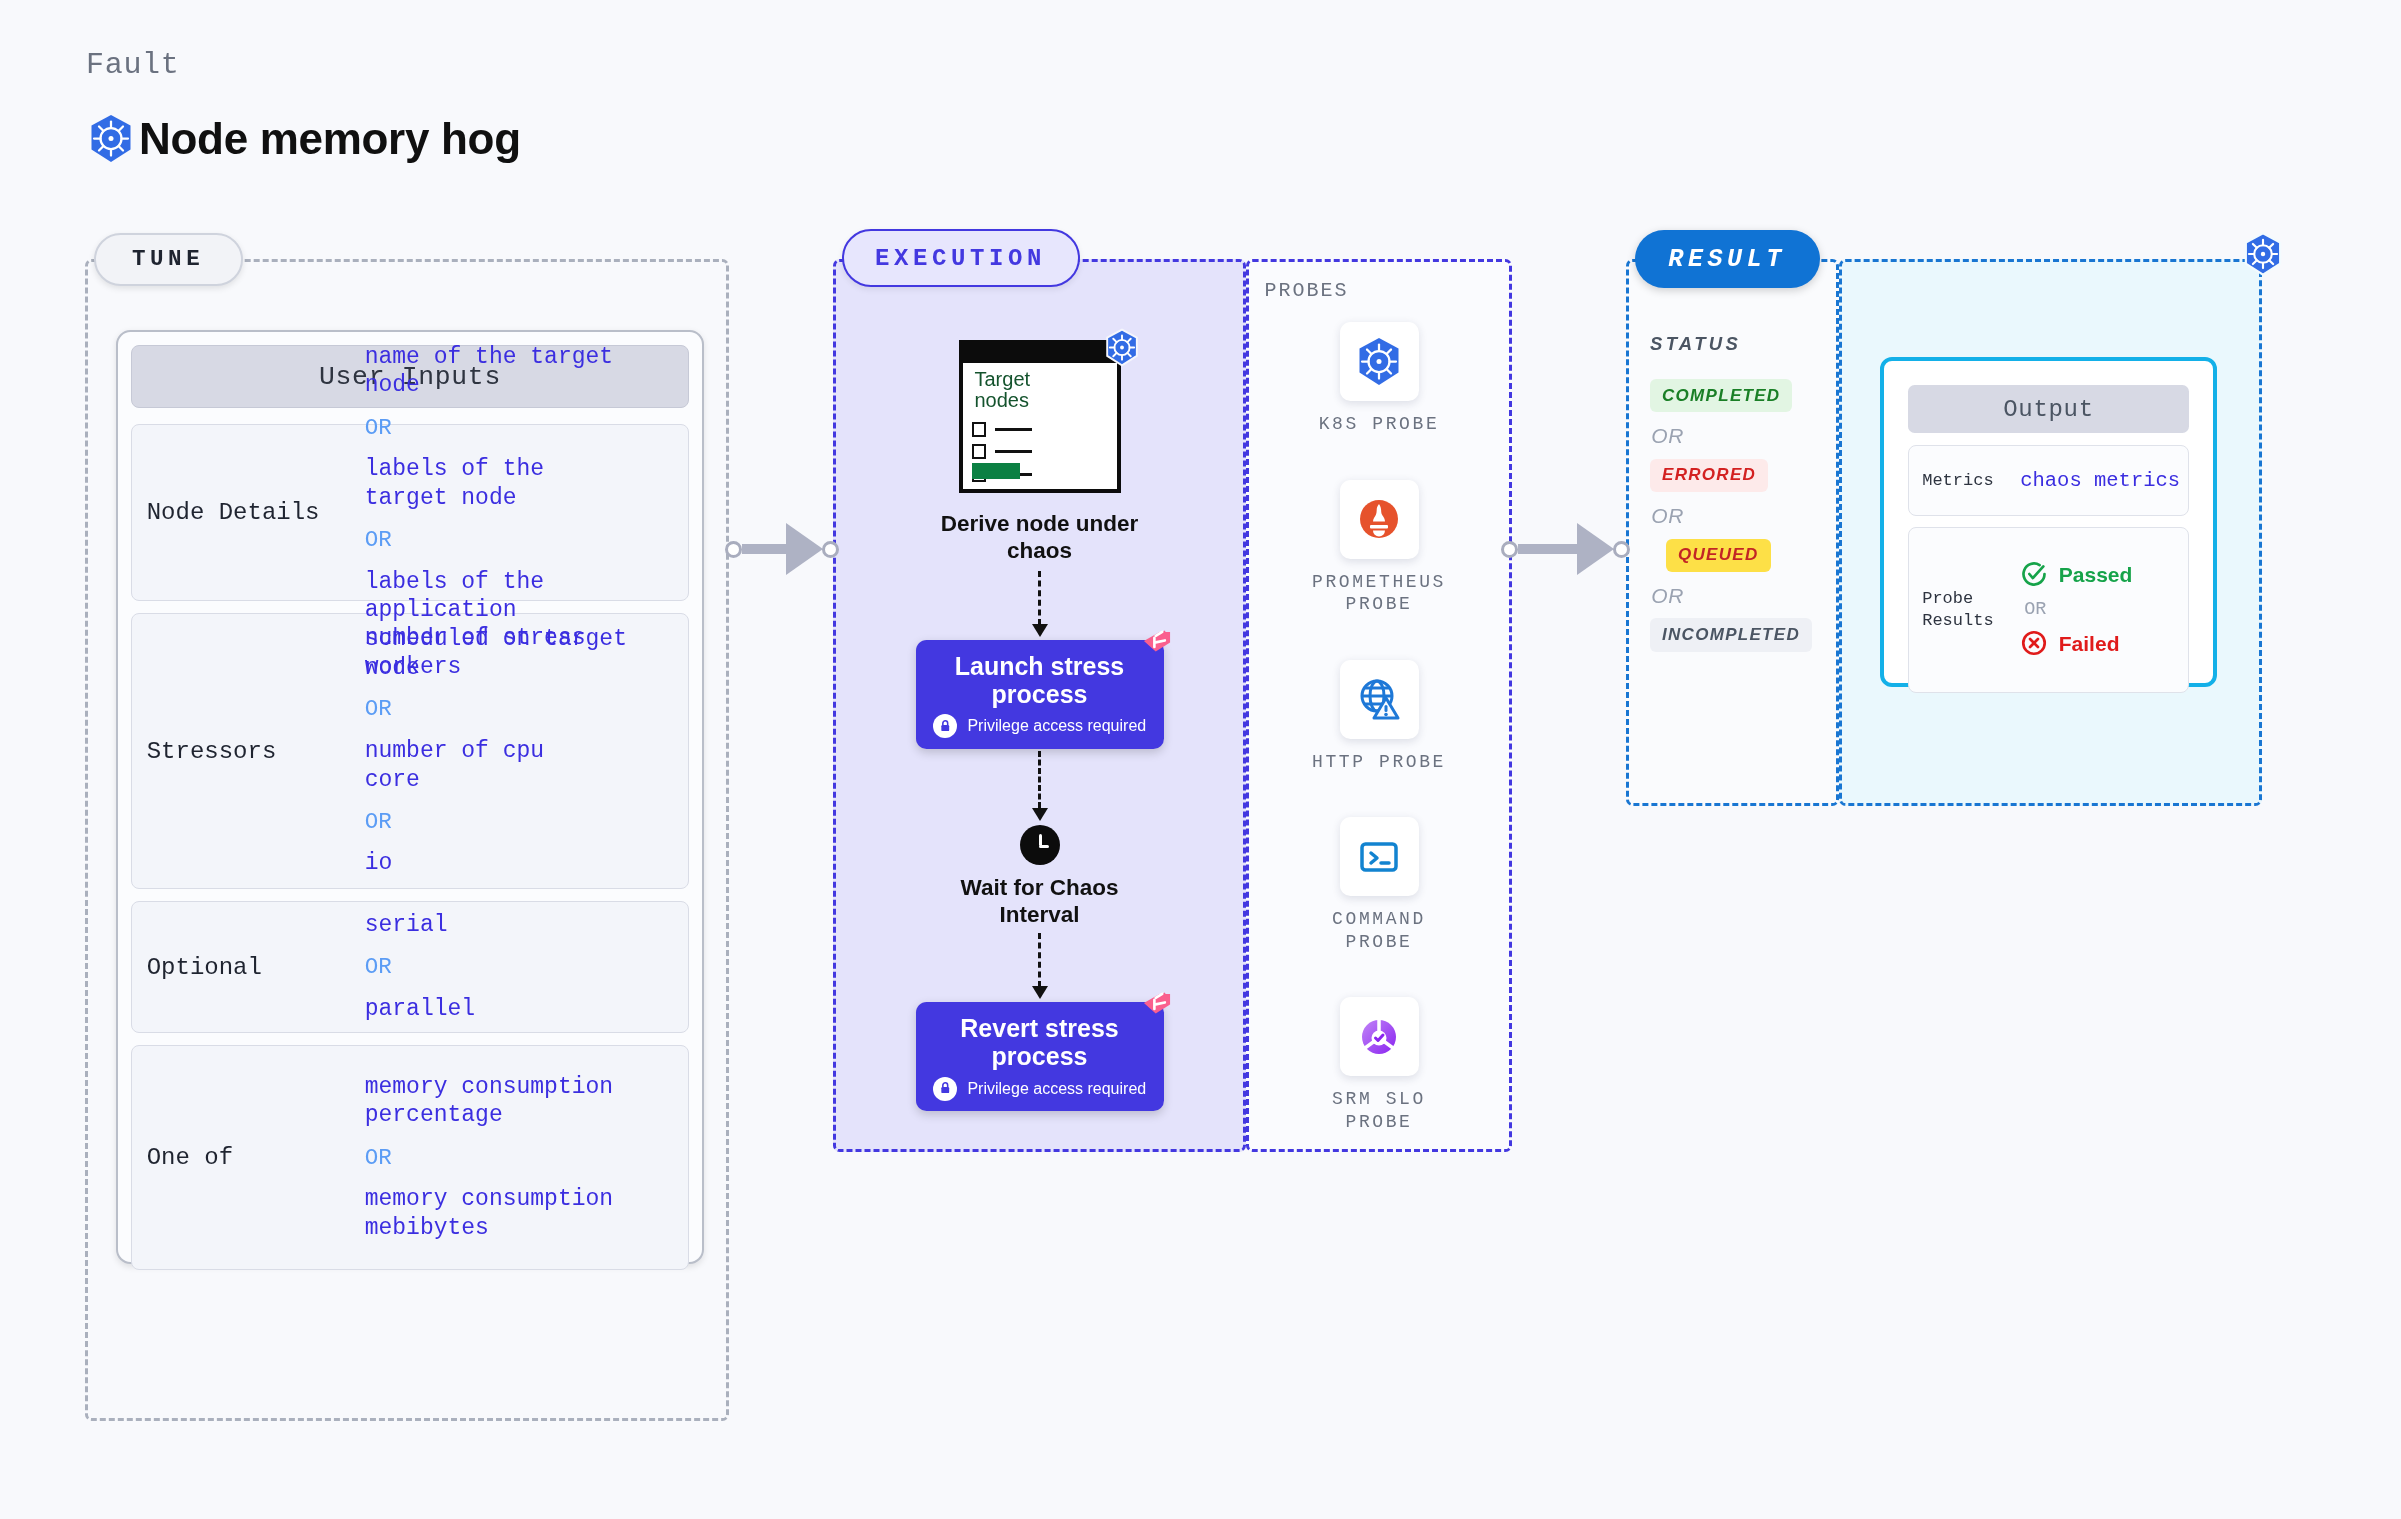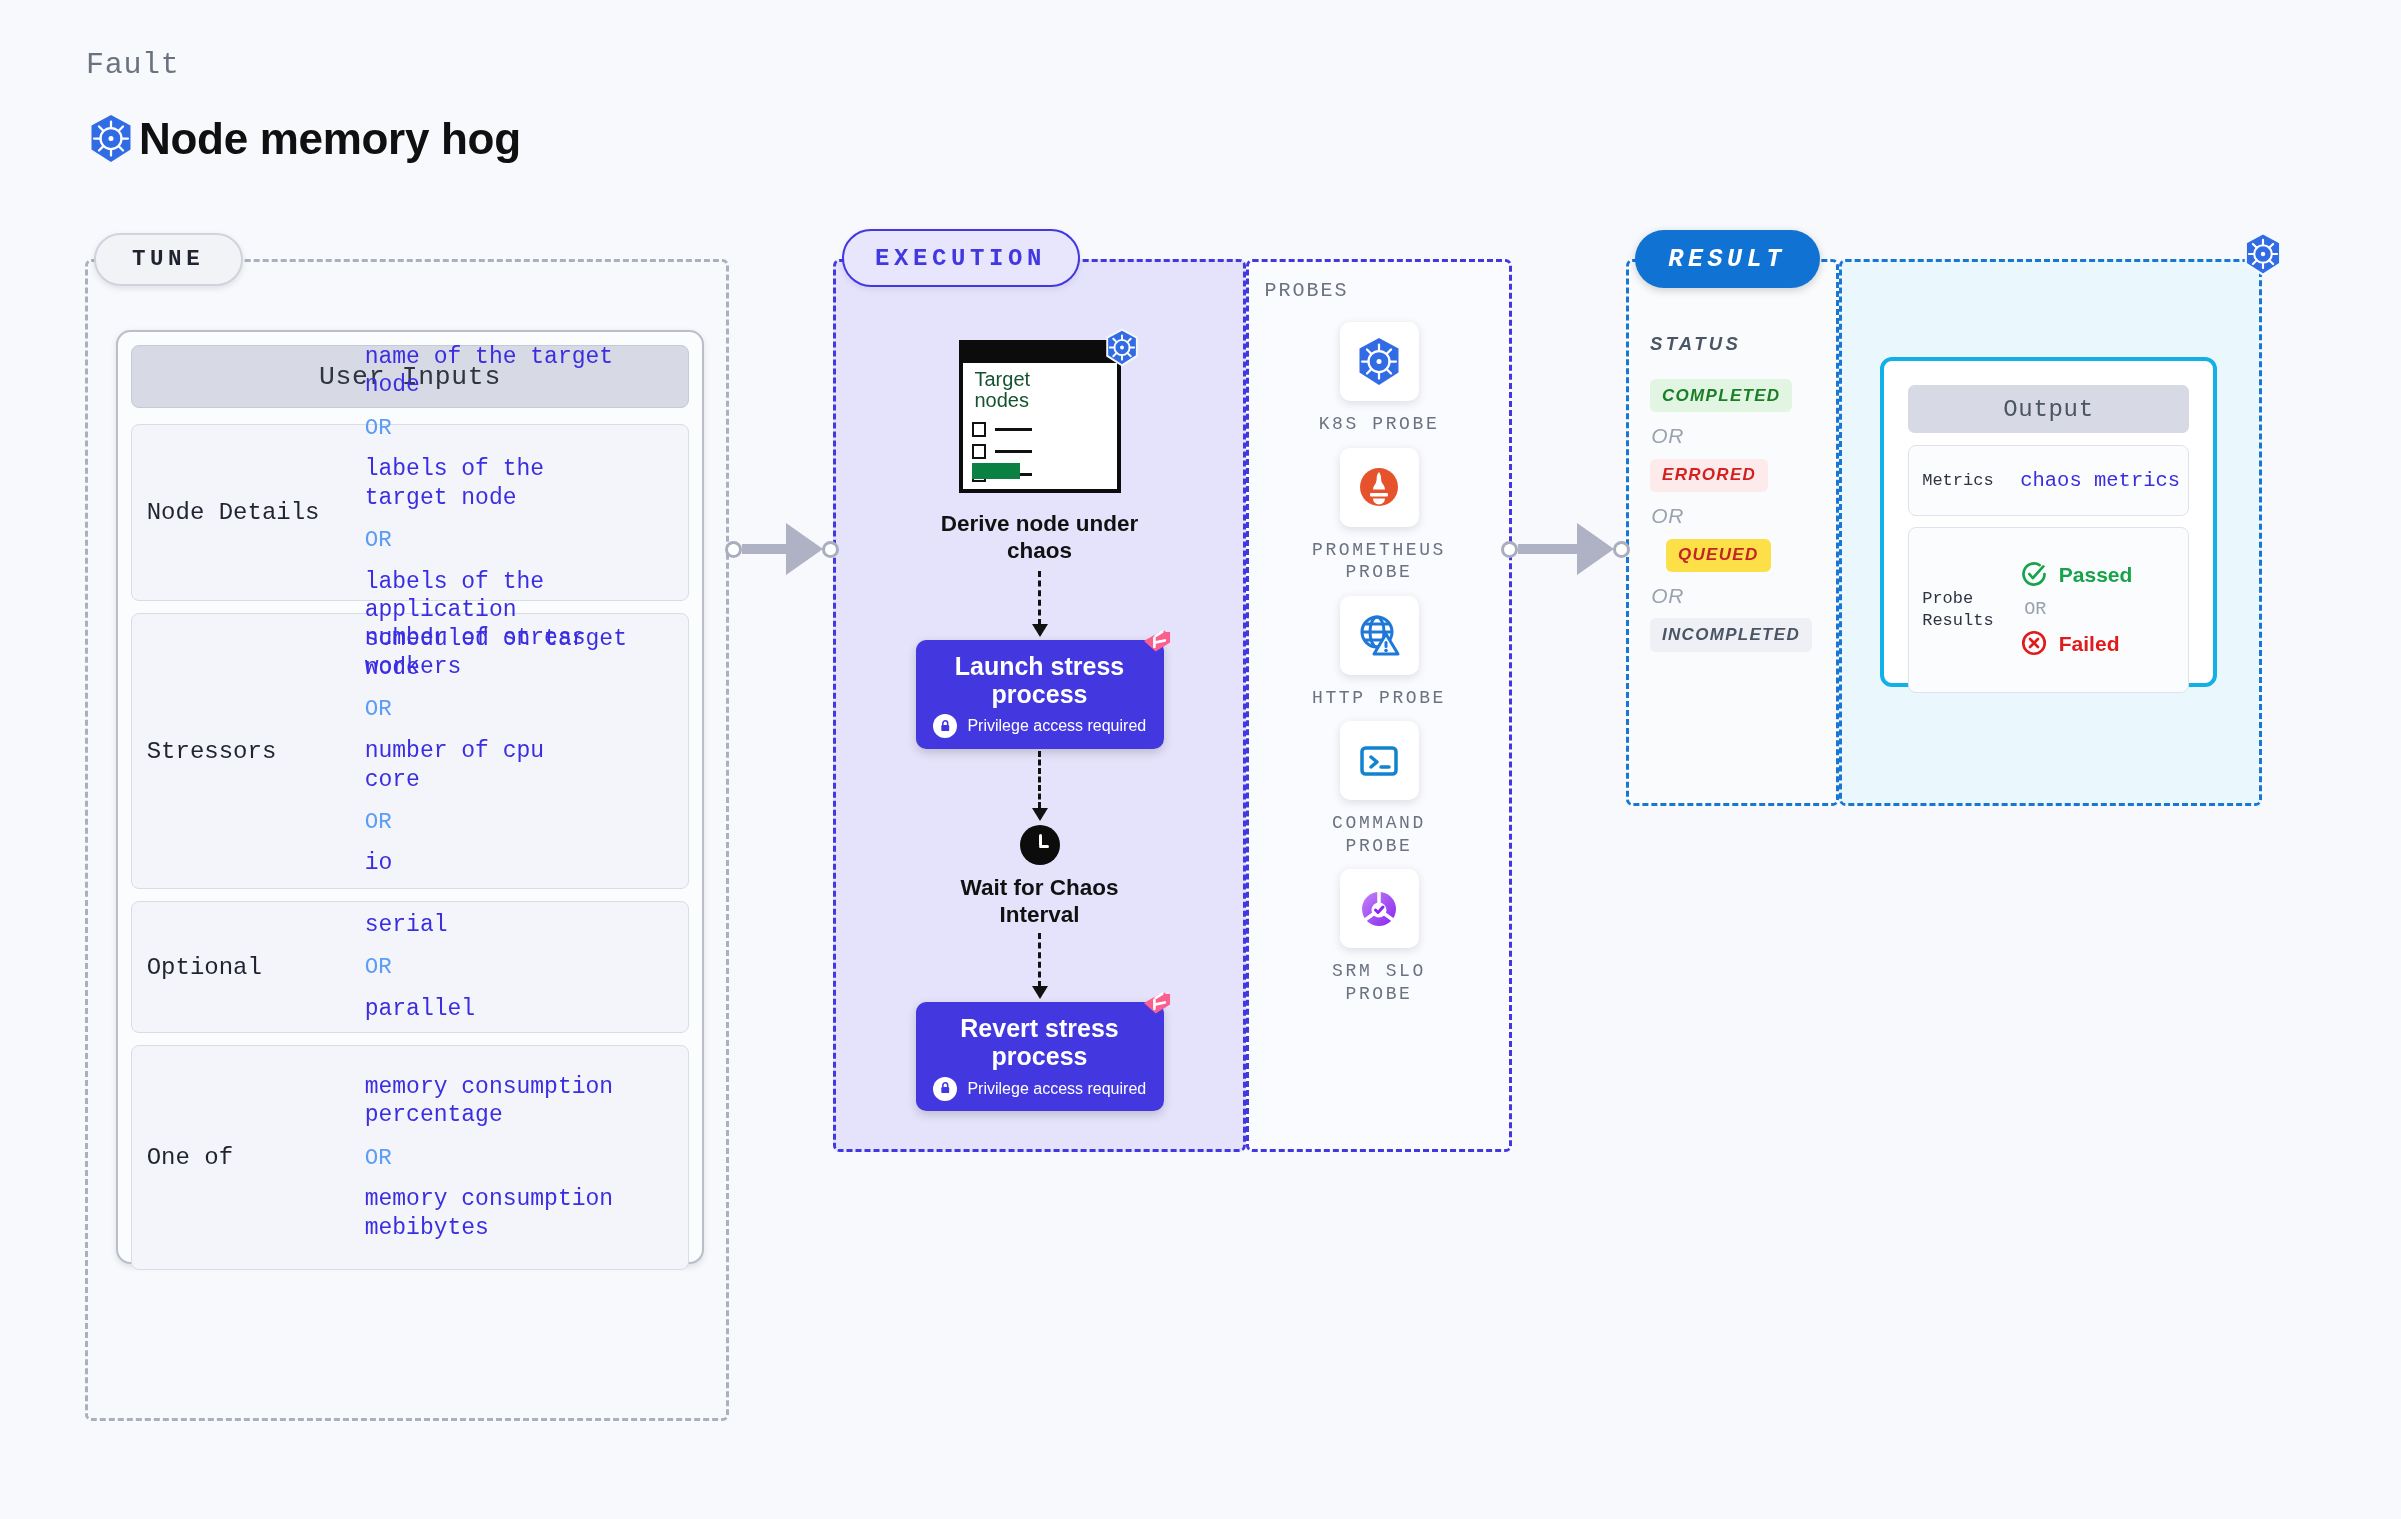--- a/index.html
+++ b/index.html
@@ -167,21 +167,21 @@
   
   #probes-stage{left:1246px;top:259px;width:266px;height:893px;}
   #probes-stage .stage-body{border-color:#4338e0;background:#fafbfe;}
   #probes-title{
     position:absolute;left:18.5px;top:20px;
     font-family:"Liberation Mono", monospace;
     font-size:20px;color:#6b7280;letter-spacing:2px;z-index:4;
   }
   #probes-list{
     position:absolute;left:0;top:63px;width:100%;
-    display:flex;flex-direction:column;align-items:flex-end;gap:12px;z-index:4;
+    display:flex;flex-direction:column;align-items:flex-end;gap:44px;z-index:4;
   }
   .probe{display:flex;flex-direction:column;align-items:center;width:100%;}
   .probe-icon-box{
     width:79px;height:79px;background:#fff;border-radius:10.6px;
     box-shadow:0 2.6px 8px rgba(30,40,80,.13);
     display:flex;align-items:center;justify-content:center;
   }
   .probe-label{
     margin-top:12px;text-align:center;
     font-family:"Liberation Mono", monospace;

